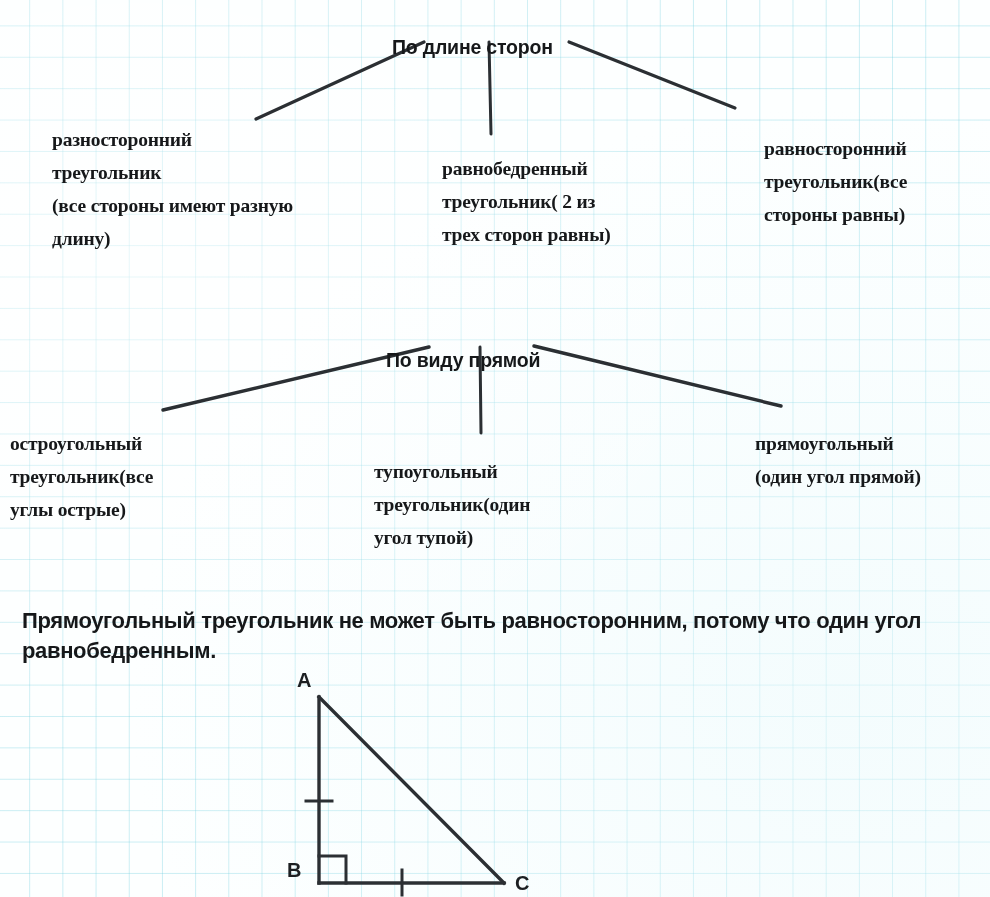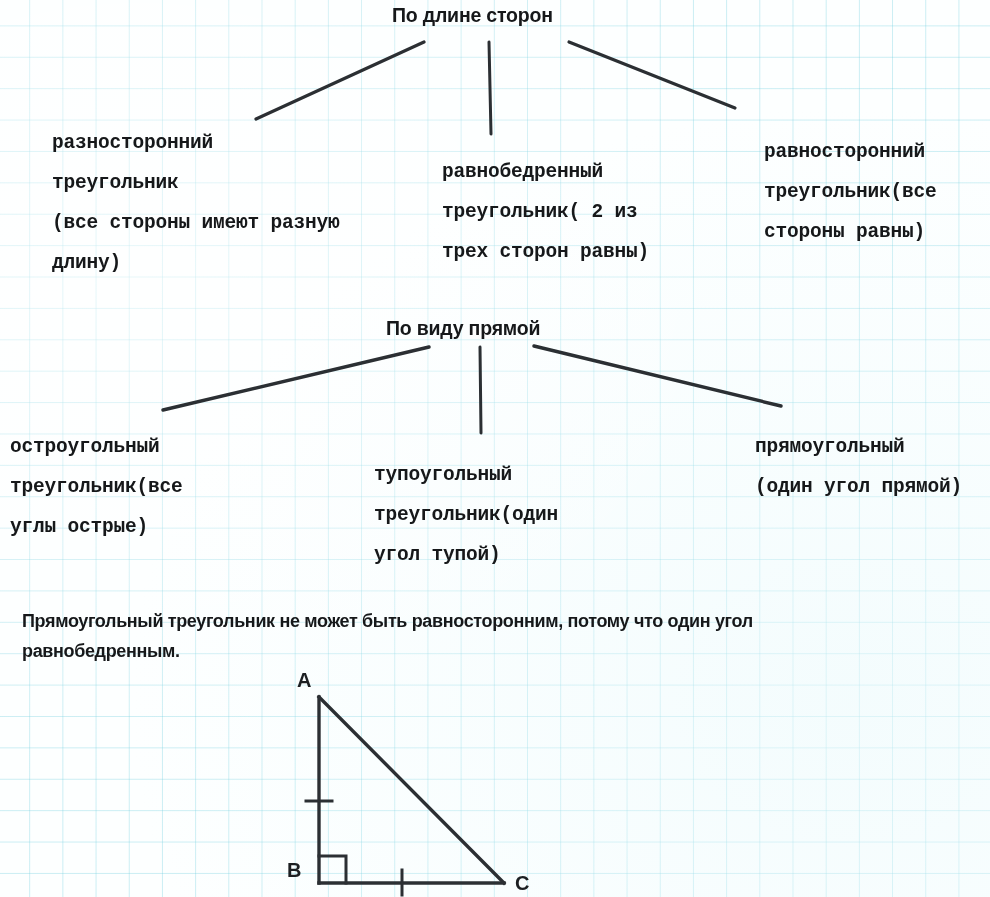--- a/index.html
+++ b/index.html
@@ -33,39 +33,40 @@
       radial-gradient(ellipse at 14% 30%, rgba(255,255,255,0.55) 0%, rgba(255,255,255,0) 55%),
       radial-gradient(ellipse at 86% 78%, rgba(236, 250, 252, 0.55) 0%, rgba(255,255,255,0) 60%);
     pointer-events: none;
   }
   .txt {
     position: absolute;
     color: #16181a;
     font-weight: bold;
     letter-spacing: -0.2px;
     white-space: pre-line;
-    line-height: 40px;
+    line-height: 33px;
     font-size: 19.5px;
-    font-family: Liberation Mono, monospace;
+    font-family: Liberation Serif, serif;
   }
   .heading {
     position: absolute;
     color: #16181a;
     font-weight: bold;
     font-size: 19.5px;
     line-height: 22px;
     letter-spacing: -0.2px;
     white-space: nowrap;
     font-family: "Liberation Sans", sans-serif;
+    margin-top: 32px;
   }
   .para {
     position: absolute;
     color: #16181a;
     font-weight: bold;
-    font-size: 18px;
+    font-size: 22px;
     line-height: 30px;
     letter-spacing: -0.35px;
     font-family: "Liberation Sans", sans-serif;
   }
   .vertex-label {
     position: absolute;
     color: #1c1f22;
     font-weight: bold;
     font-size: 20px;
     font-family: "Liberation Sans", sans-serif;

